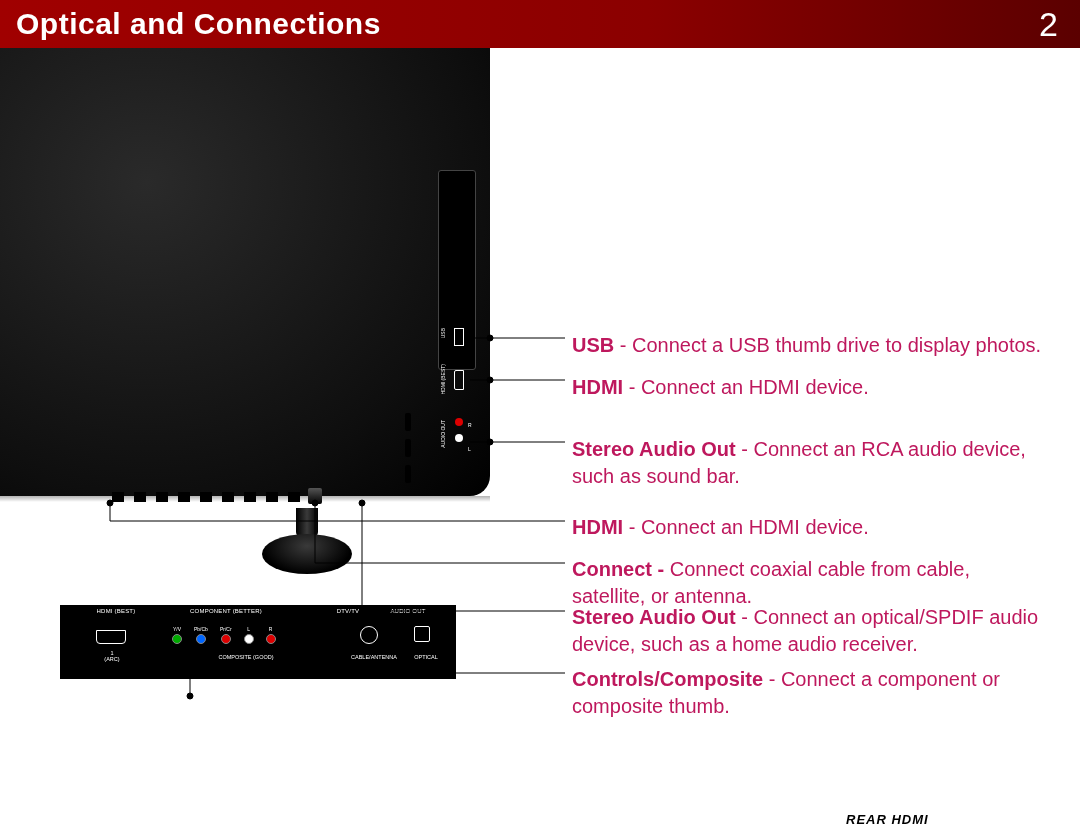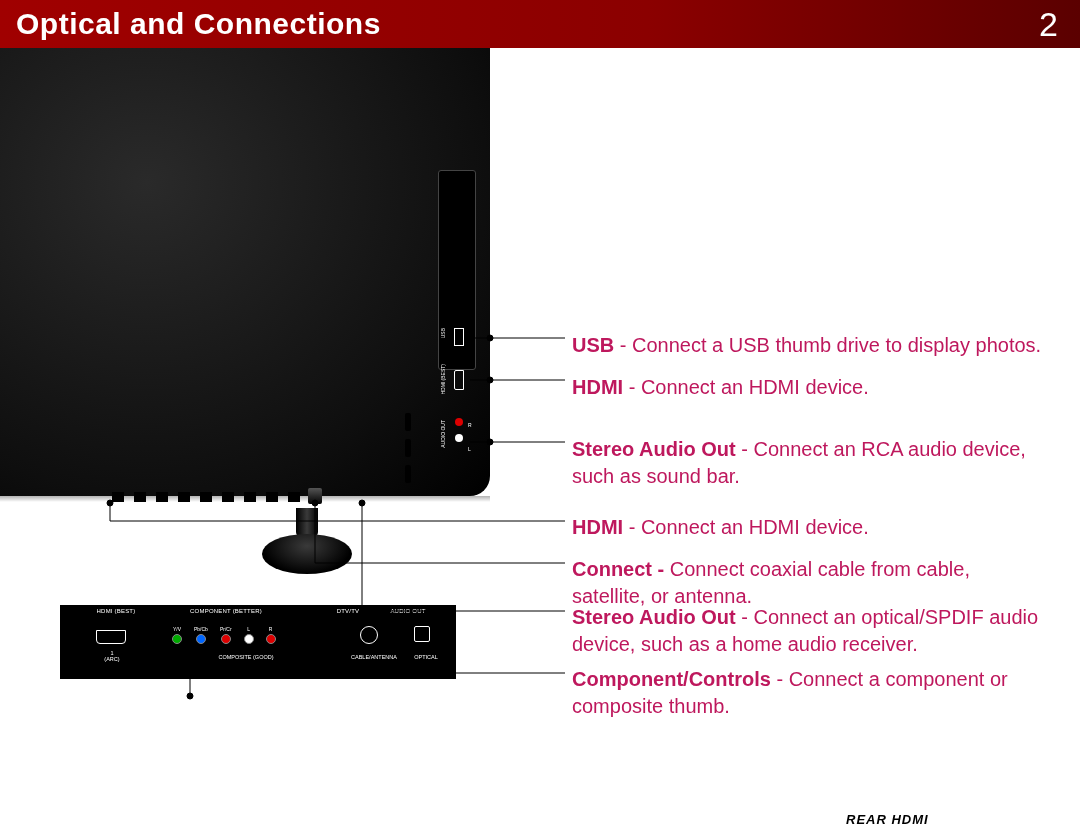--- a/index.html
+++ b/index.html
@@ -476,18 +476,18 @@
   <div class="desc-block d4">
     <b>HDMI</b><span> - Connect an HDMI device.</span>
   </div>
   <div class="desc-block d5">
     <b>Connect - </b><span>Connect coaxial cable from cable, satellite, or antenna.</span>
   </div>
   <div class="desc-block d6">
     <b>Stereo Audio Out</b><span> - Connect an optical/SPDIF audio device, such as a home audio receiver.</span>
   </div>
   <div class="desc-block d7">
-    <b>Component/Controls</b><span> - Connect a component or composite thumb.</span>
+    <b>Controls/Composite</b><span> - Connect a component or composite thumb.</span>
   </div>
 
   <div class="footer-label">REAR HDMI</div>
 
 </div>
 
 </body></html>

